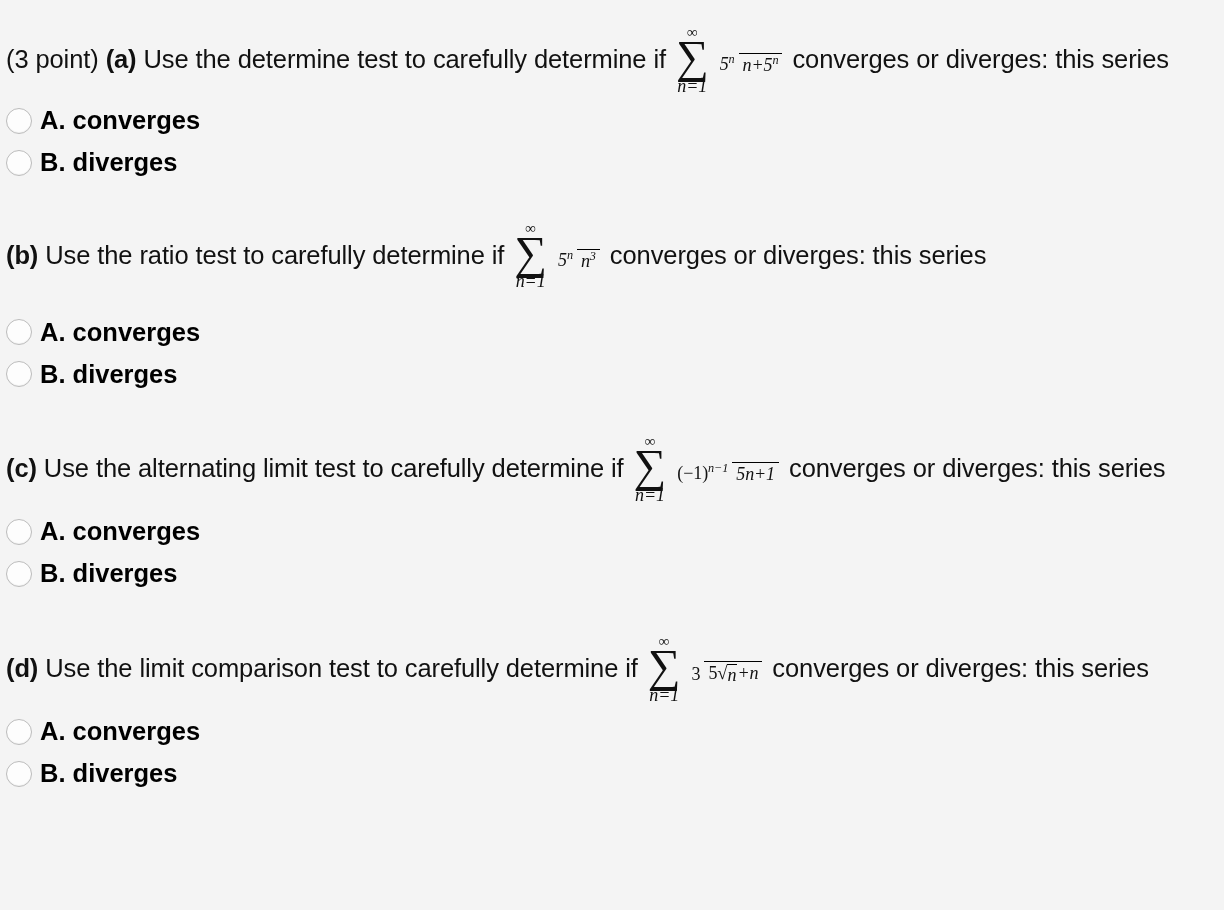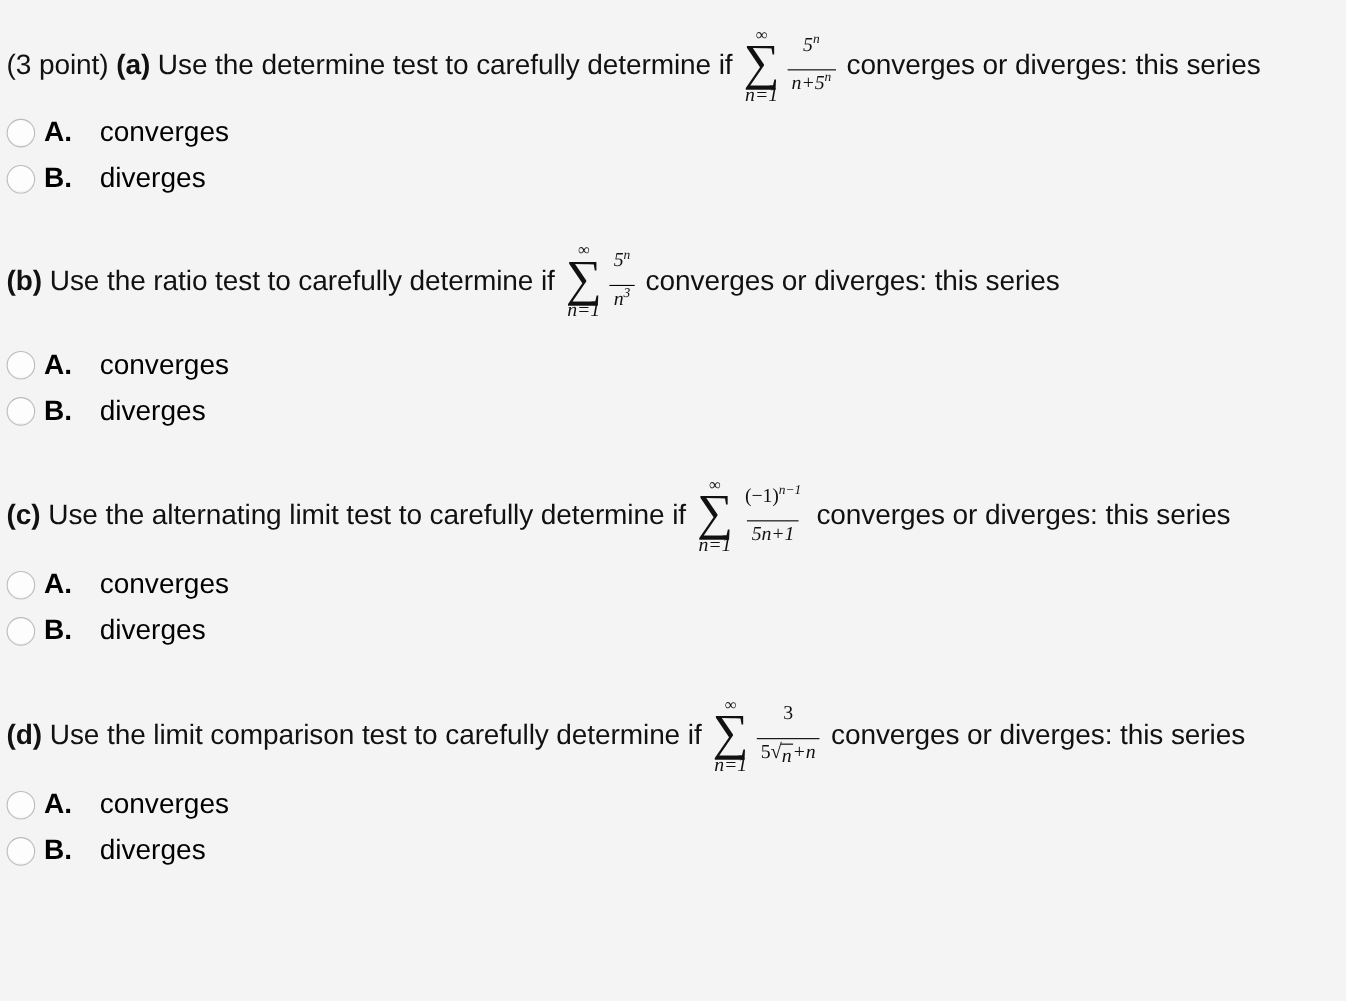--- a/index.html
+++ b/index.html
@@ -80,22 +80,22 @@
     font-size: 18px;
     font-family: "Liberation Serif", serif;
     font-style: italic;
     line-height: 1;
     margin-top: 1px;
     white-space: nowrap;
   }
 
   .frac {
     display: inline-flex;
-    flex-direction: column;
-    align-items: center;
+    flex-direction: row;
+    align-items: flex-end;
     font-size: 18px;
     line-height: 1.12;
     vertical-align: middle;
     position: relative;
     top: -2px;
   }
   .frac .num {
     padding: 0 4px 1px 4px;
     white-space: nowrap;
   }
@@ -157,22 +157,21 @@
   }
   .choice-label {
     font-size: 25.5px;
     line-height: 1;
     white-space: nowrap;
   }
   .choice-label .key {
     font-weight: 700;
   }
   .choice-label .val {
-    font-weight: 400;
-    margin-left: 18px;
+    font-weight: 700;
   }
 </style>
 </head>
 <body>
 
 <div id="page">
 
   <div class="problem" style="padding-top:26px;">
     <div class="qtext">
       <span class="lead">(3 point) </span><span class="part">(a)</span><span> Use the determine test to carefully determine if </span><span class="math">

